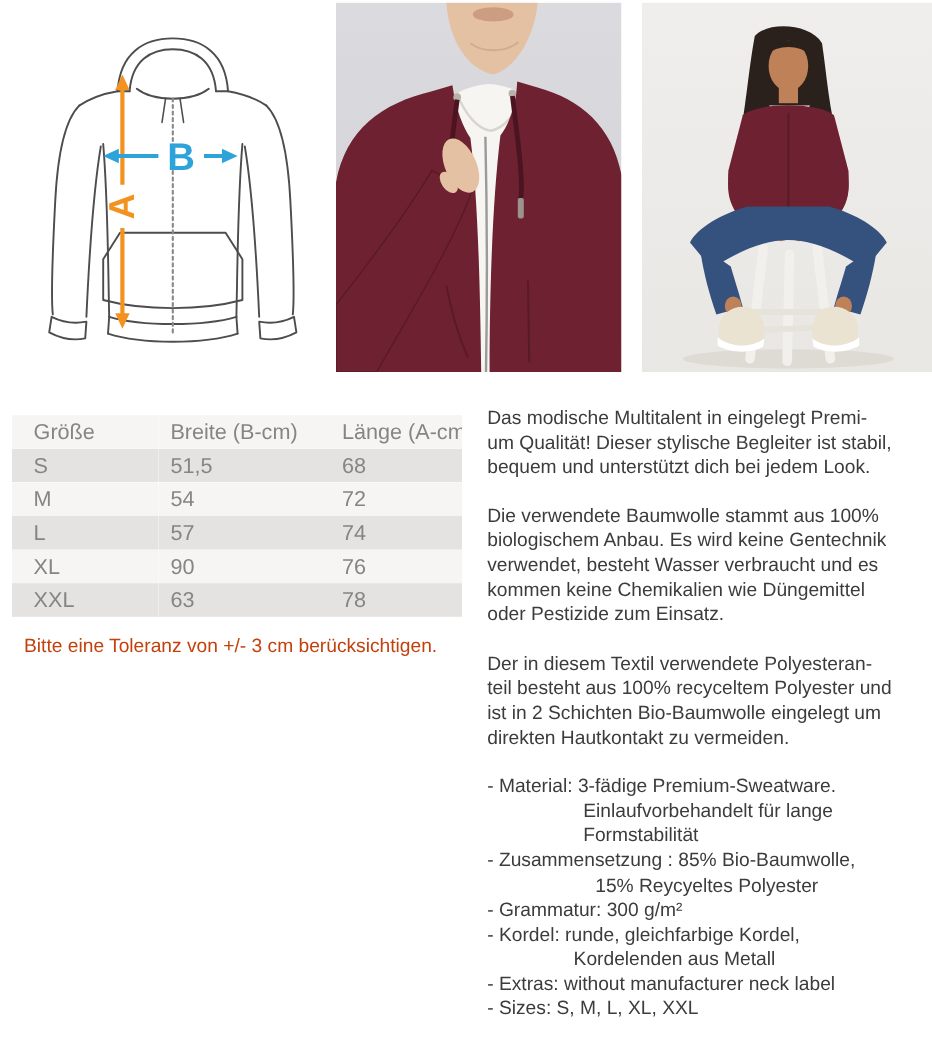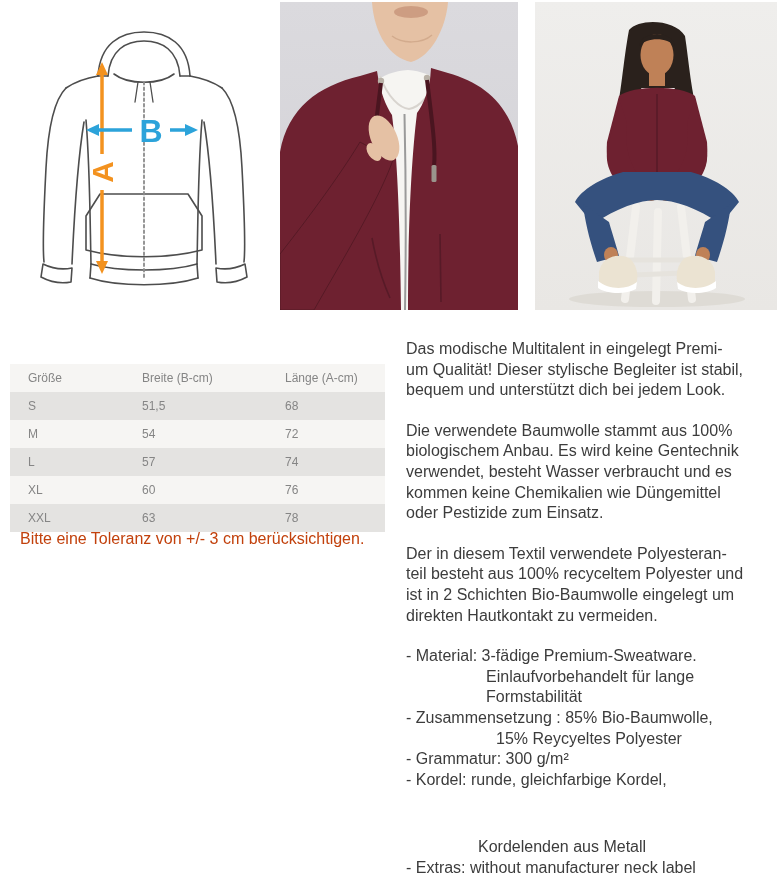--- a/index.html
+++ b/index.html
@@ -13,23 +13,23 @@
 
   
   figure { position:absolute; margin:0; overflow:hidden; }
   .fig-diagram { left:18px; top:18px; width:252px; height:290px; background:#fff; }
   .fig-closeup { left:280px; top:2px; width:238px; height:308px; }
   .fig-model   { left:535px; top:2px; width:242px; height:308px; }
   figure svg { display:block; width:100%; height:100%; }
 
   
   .size-table {
-    position:absolute; left:10px; top:364px; width:375px;
+    position:absolute; left:10px; top:346px; width:375px;
     border-collapse:collapse; table-layout:fixed;
-    font-size:12px; color:var(--table-text, #858585);
+    font-size:18px; color:var(--table-text, #858585);
   }
   .size-table th, .size-table td {
     height:28px; font-weight:400; text-align:left;
     padding:0 0 0 10px; white-space:nowrap; overflow:hidden;
   }
   .size-table th:first-child, .size-table td:first-child { padding-left:18px; }
   .size-table thead tr { background:var(--table-row-light, #f6f5f3); }
   .size-table tr.shaded { background:var(--table-row-shaded, #e4e3e1); }
   .size-table tr.light  { background:var(--table-row-light, #f6f5f3); }
 
@@ -223,21 +223,21 @@
           <td>54</td>
           <td>72</td>
         </tr>
         <tr class="shaded">
           <td>L</td>
           <td>57</td>
           <td>74</td>
         </tr>
         <tr class="light">
           <td>XL</td>
-          <td>60</td>
+          <td>90</td>
           <td>76</td>
         </tr>
         <tr class="shaded">
           <td>XXL</td>
           <td>63</td>
           <td>78</td>
         </tr>
       </tbody>
   </table>
 
@@ -265,19 +265,19 @@
         </div>
       </div>
     <div class="spec-list">
         <div class="line">- Material: 3-fädige Premium-Sweatware.</div>
         <div class="line" style="padding-left: 80px;">Einlaufvorbehandelt für lange</div>
         <div class="line" style="padding-left: 80px;">Formstabilität</div>
         <div class="line">- Zusammensetzung : 85% Bio-Baumwolle,</div>
         <div class="line" style="padding-left: 90px;">15% Reycyeltes Polyester</div>
         <div class="line">- Grammatur: 300 g/m²</div>
         <div class="line">- Kordel: runde, gleichfarbige Kordel,</div>
-        <div class="line" style="padding-left: 72px; margin-top: 47px;">Kordelenden aus Metall</div>
+        <div class="line" style="padding-left: 72px;">Kordelenden aus Metall</div>
         <div class="line">- Extras: without manufacturer neck label</div>
         <div class="line">- Sizes: S, M, L, XL, XXL</div>
       </div>
   </div>
 
 </div>
 
 </body></html>

